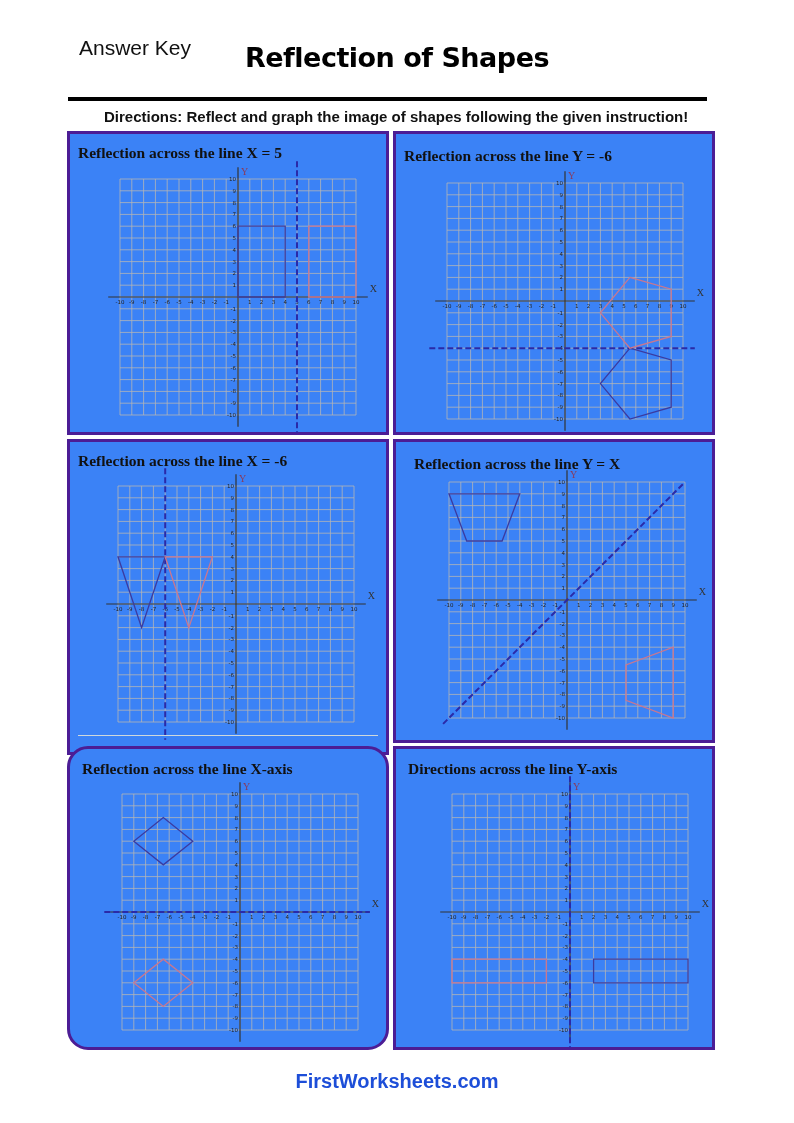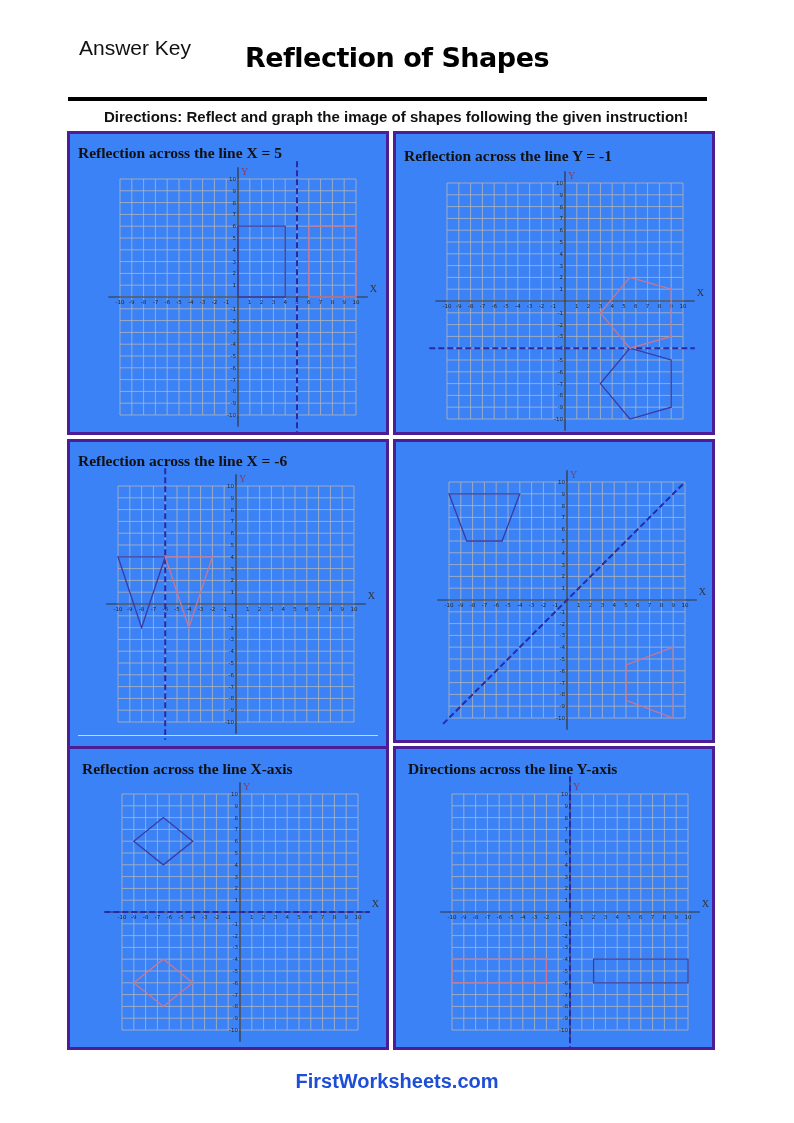--- a/index.html
+++ b/index.html
@@ -114,21 +114,21 @@
         <text x="286" y="170" text-anchor="middle">10</text>
         <text x="166" y="47" text-anchor="end">10</text>
       </g>
       <line x1="227" y1="27.299999999999983" x2="227" y2="298.70000000000005" stroke="#2a2aa8" stroke-width="2" stroke-dasharray="6,3"></line>
       <polygon points="168,163 215.2,163 215.2,92.19999999999999 168,92.19999999999999" fill="none" stroke="#3b3ba0" stroke-width="1.3"></polygon>
       <polygon points="238.8,163 286,163 286,92.19999999999999 238.8,92.19999999999999" fill="none" stroke="#c9778f" stroke-width="1.3"></polygon>
     </svg>
 </div>
 
 <div class="panel" style="left:393px;top:131px;width:322px;height:304px;">
-  <div class="panel-title" style="left:8px;top:13px;">Reflection across the line Y = -1</div>
+  <div class="panel-title" style="left:8px;top:13px;">Reflection across the line Y = -6</div>
   <svg width="322" height="304">
       <g>
         <line x1="51" y1="49" x2="51" y2="285" stroke="#b5b5b5" stroke-width="0.8"></line>
         <line x1="51" y1="285" x2="287" y2="285" stroke="#b5b5b5" stroke-width="0.8"></line>
         <line x1="62.8" y1="49" x2="62.8" y2="285" stroke="#b5b5b5" stroke-width="0.8"></line>
         <line x1="51" y1="273.2" x2="287" y2="273.2" stroke="#b5b5b5" stroke-width="0.8"></line>
         <line x1="74.6" y1="49" x2="74.6" y2="285" stroke="#b5b5b5" stroke-width="0.8"></line>
         <line x1="51" y1="261.4" x2="287" y2="261.4" stroke="#b5b5b5" stroke-width="0.8"></line>
         <line x1="86.39999999999999" y1="49" x2="86.39999999999999" y2="285" stroke="#b5b5b5" stroke-width="0.8"></line>
         <line x1="51" y1="249.60000000000002" x2="287" y2="249.60000000000002" stroke="#b5b5b5" stroke-width="0.8"></line>
@@ -313,20 +313,21 @@
         <text x="164" y="46" text-anchor="end">10</text>
       </g>
       <line x1="95.19999999999999" y1="26.299999999999983" x2="95.19999999999999" y2="297.70000000000005" stroke="#2a2aa8" stroke-width="2" stroke-dasharray="6,3"></line>
       <polygon points="48,114.8 95.19999999999999,114.8 71.6,185.6" fill="none" stroke="#3b3ba0" stroke-width="1.3"></polygon>
       <polygon points="95.19999999999999,114.8 142.4,114.8 118.8,185.6" fill="none" stroke="#c9778f" stroke-width="1.3"></polygon>
     </svg>
   <div style="position:absolute;left:8px;right:8px;top:293px;height:1px;background:#cfd8dc;"></div>
 </div>
 
 <div class="panel" style="left:393px;top:439px;width:322px;height:304px;">
+  <div class="panel-title" style="left:18px;top:13px;">Reflection across the line Y = X</div>
   <svg width="322" height="304">
       <g>
         <line x1="53" y1="40" x2="53" y2="276" stroke="#b5b5b5" stroke-width="0.8"></line>
         <line x1="53" y1="276" x2="289" y2="276" stroke="#b5b5b5" stroke-width="0.8"></line>
         <line x1="64.8" y1="40" x2="64.8" y2="276" stroke="#b5b5b5" stroke-width="0.8"></line>
         <line x1="53" y1="264.2" x2="289" y2="264.2" stroke="#b5b5b5" stroke-width="0.8"></line>
         <line x1="76.6" y1="40" x2="76.6" y2="276" stroke="#b5b5b5" stroke-width="0.8"></line>
         <line x1="53" y1="252.4" x2="289" y2="252.4" stroke="#b5b5b5" stroke-width="0.8"></line>
         <line x1="88.39999999999999" y1="40" x2="88.39999999999999" y2="276" stroke="#b5b5b5" stroke-width="0.8"></line>
         <line x1="53" y1="240.60000000000002" x2="289" y2="240.60000000000002" stroke="#b5b5b5" stroke-width="0.8"></line>
@@ -410,21 +411,21 @@
         <text x="169" y="53.8" text-anchor="end">9</text>
         <text x="289" y="165" text-anchor="middle">10</text>
         <text x="169" y="42" text-anchor="end">10</text>
       </g>
       <line x1="47.099999999999994" y1="281.9" x2="289" y2="40" stroke="#2a2aa8" stroke-width="2" stroke-dasharray="6,3"></line>
       <polygon points="53,51.8 123.8,51.8 106.1,99 70.69999999999999,99" fill="none" stroke="#3b3ba0" stroke-width="1.3"></polygon>
       <polygon points="277.2,276 277.2,205.2 230,222.9 230,258.3" fill="none" stroke="#c9778f" stroke-width="1.3"></polygon>
     </svg>
 </div>
 
-<div class="panel" style="left:67px;top:746px;width:322px;height:304px;">
+<div class="panel" style="left:67px;top:746px;width:322px;height:304px;border-radius:21px;">
   <div class="panel-title" style="left:12px;top:11px;">Reflection across the line X-axis</div>
   <svg width="322" height="304">
       <g>
         <line x1="52" y1="45" x2="52" y2="281" stroke="#b5b5b5" stroke-width="0.8"></line>
         <line x1="52" y1="281" x2="288" y2="281" stroke="#b5b5b5" stroke-width="0.8"></line>
         <line x1="63.8" y1="45" x2="63.8" y2="281" stroke="#b5b5b5" stroke-width="0.8"></line>
         <line x1="52" y1="269.2" x2="288" y2="269.2" stroke="#b5b5b5" stroke-width="0.8"></line>
         <line x1="75.6" y1="45" x2="75.6" y2="281" stroke="#b5b5b5" stroke-width="0.8"></line>
         <line x1="52" y1="257.4" x2="288" y2="257.4" stroke="#b5b5b5" stroke-width="0.8"></line>
         <line x1="87.39999999999999" y1="45" x2="87.39999999999999" y2="281" stroke="#b5b5b5" stroke-width="0.8"></line>

